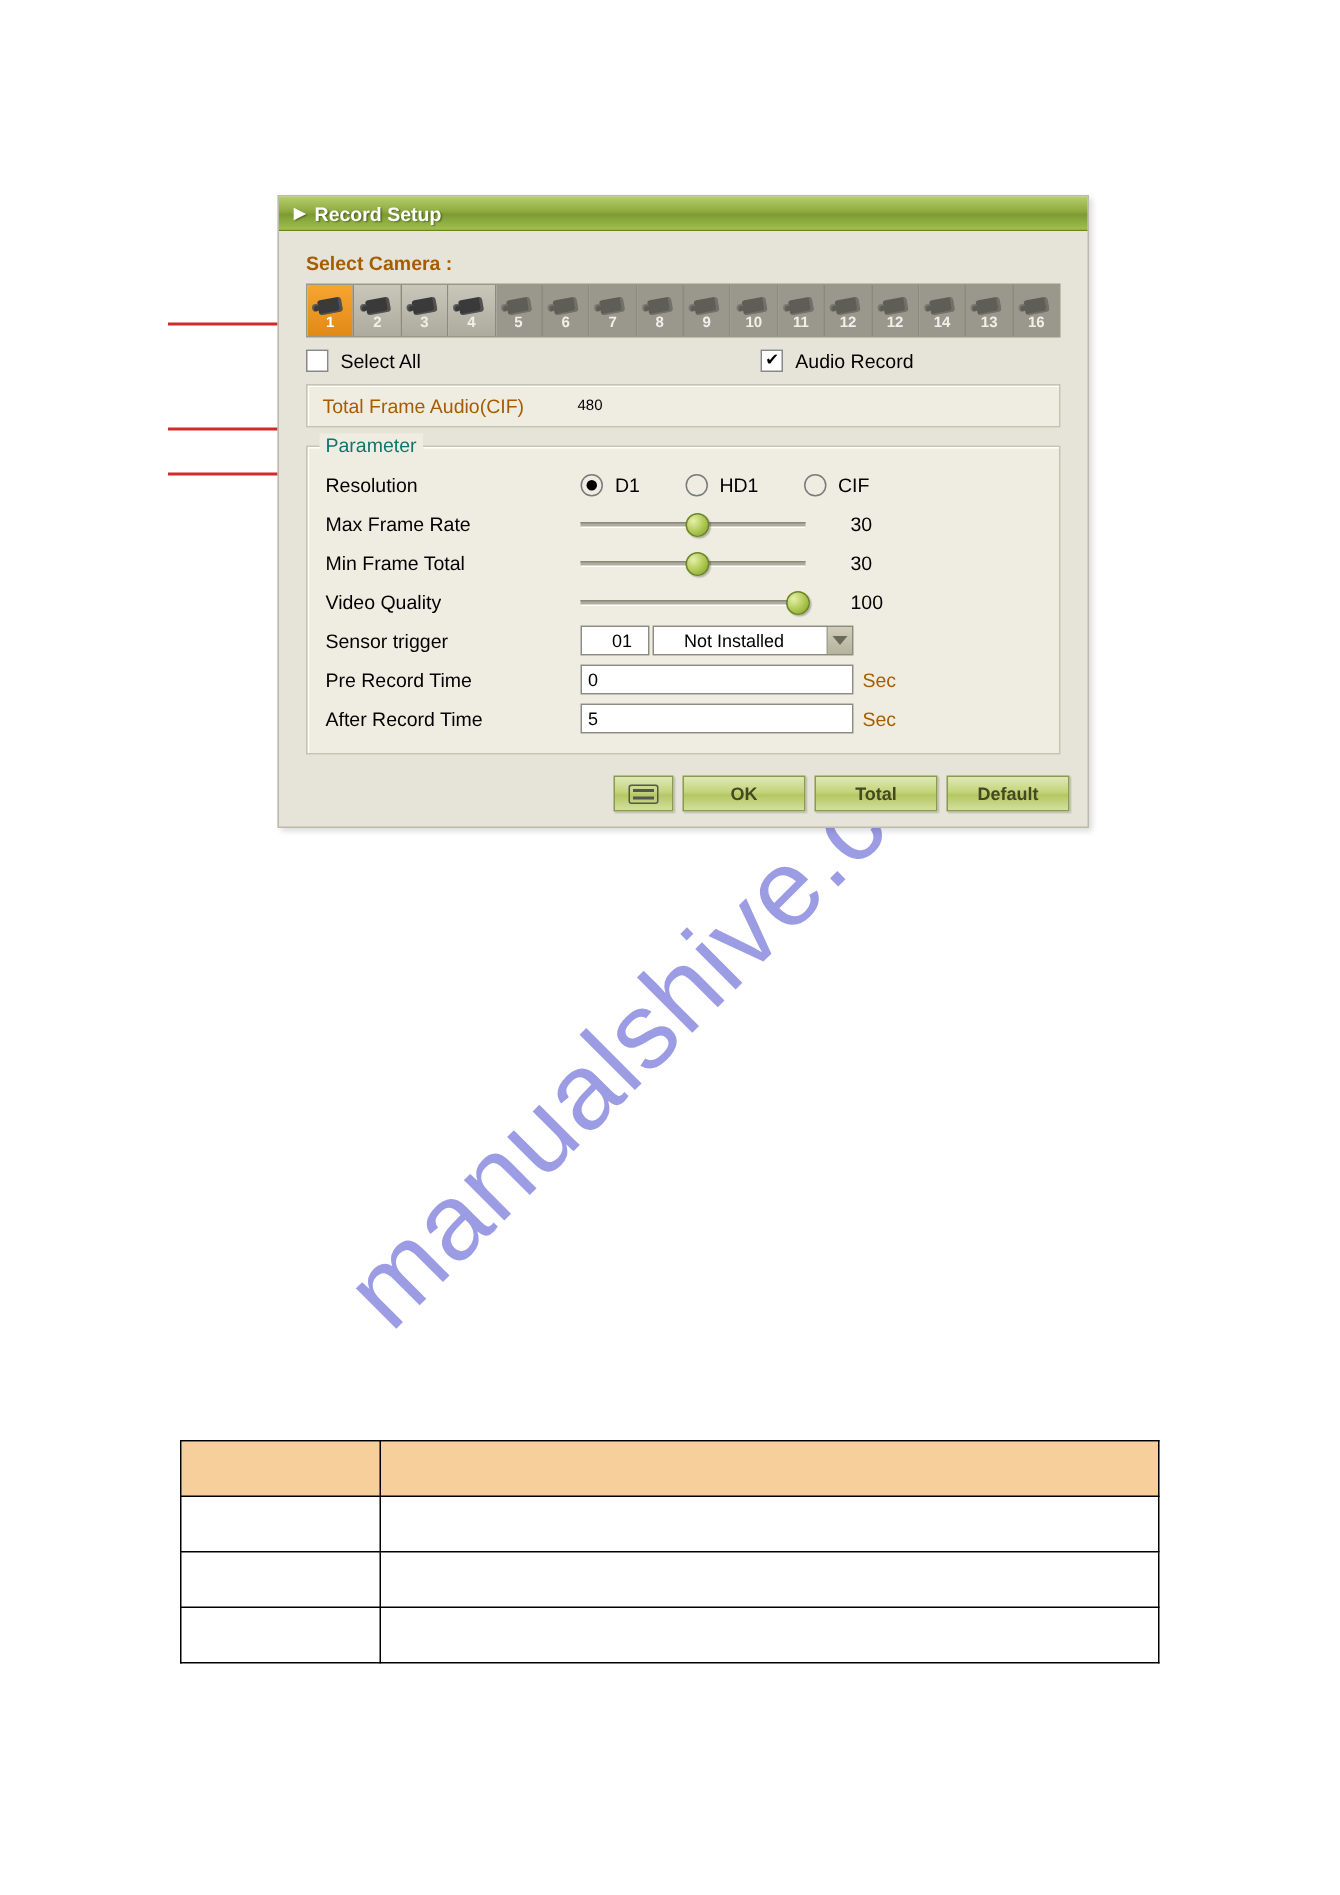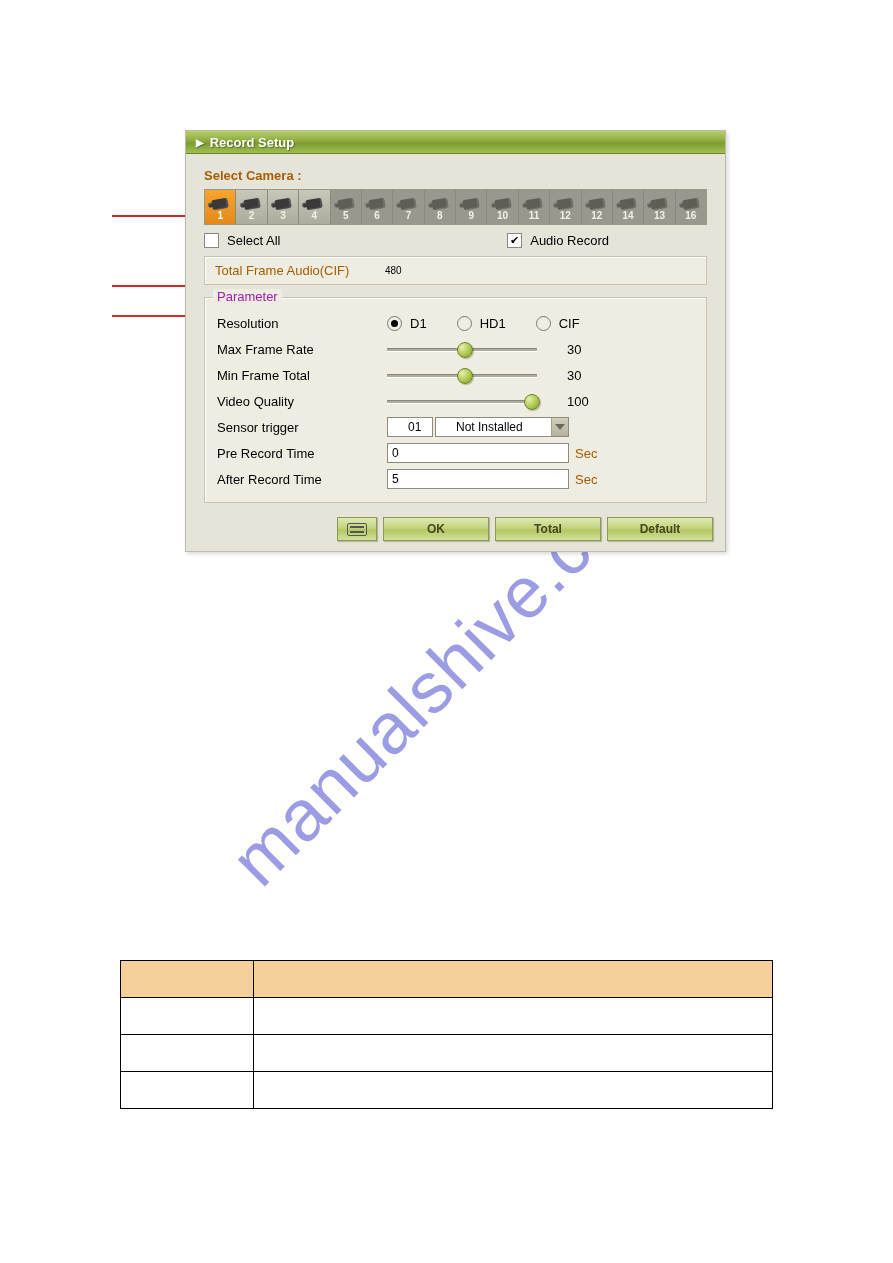--- a/index.html
+++ b/index.html
@@ -27,37 +27,37 @@
   .row-line{display:flex;align-items:center;margin-top:8px;gap:8px}
   .chk{width:13px;height:13px;background:#fff;border:1px solid #888;display:inline-flex;align-items:center;justify-content:center;font-size:11px;line-height:1}
   .chk.checked::after{content:"✔";color:#000;font-size:11px}
   .spacer{flex:1}
   .fieldrow{display:flex;align-items:center;height:26px}
   .fieldrow .lab{width:170px}
   .framebox{border:1px solid #c6c3b5;background:#efede2;padding:6px 10px;margin-top:8px;display:flex;align-items:center;box-shadow:inset 1px 1px 0 #fff}
   .framebox .lab{color:#a65c00;font-size:13px;width:170px}
   .framebox .val{font-size:10px}
   .group{border:1px solid #c6c3b5;background:#efede2;margin-top:12px;padding:12px 12px 10px 12px;position:relative;box-shadow:inset 1px 1px 0 #fff}
-  .group-legend{position:absolute;top:-9px;left:8px;background:#efede2;padding:0 4px;color:#a21caf;font-size:13px}
+  .group-legend{position:absolute;top:-9px;left:8px;background:#efede2;padding:0 4px;color:#0f766e;font-size:13px}
   .radio{width:13px;height:13px;border:1px solid #7a7a7a;border-radius:50%;display:inline-flex;align-items:center;justify-content:center;margin-right:4px}
   .radio.checked::after{content:"";width:7px;height:7px;background:#000;border-radius:50%}
   .rad-wrap{display:flex;align-items:center;gap:4px;margin-right:30px}
   .slider{position:relative;width:150px;height:14px}
   .slider .track{position:absolute;left:0;right:0;top:6px;height:2px;background:#afac9e;border-top:1px solid #8a887b;border-bottom:1px solid #fff}
   .slider .knob{position:absolute;top:0;width:14px;height:14px;border-radius:50%;background:radial-gradient(circle at 30% 30%,#e6f0a8,#a8c34a 60%,#7e9c2e);border:1px solid #6a8427;box-shadow:1px 1px 1px rgba(0,0,0,.25)}
   .slider .knob.right{left:137px}
   .slider .knob.mid{left:70px}
   .valcol{width:60px;text-align:left;padding-left:30px}
   .selbox{height:18px;border:1px solid #8e8c7e;background:#fff;display:flex;align-items:center;font-size:12px}
   .selbox .txt{flex:1;padding:0 20px}
   .selbox .drop{width:16px;height:100%;background:linear-gradient(#d0ceb8,#b5b39e);display:flex;align-items:center;justify-content:center;border-left:1px solid #a4a292}
   .selbox .drop::after{content:"";border-left:5px solid transparent;border-right:5px solid transparent;border-top:6px solid #6a6a5d}
   .inbox{height:18px;border:1px solid #8e8c7e;background:#fff;padding:0 4px;display:flex;align-items:center;font-size:12px}
   .btnrow{display:flex;justify-content:flex-end;gap:6px;padding:8px 12px 10px 0}
-  .btn{min-width:60px;height:22px;background:linear-gradient(#dfe9b6,#c4d47b 45%,#b4c763 55%,#d2e09c);border:1px solid #8a9a4f;color:#46491f;font-weight:700;font-size:12px;display:flex;align-items:center;justify-content:center;box-shadow:1px 1px 1px rgba(0,0,0,.2);padding:0 22px}
+  .btn{min-width:60px;height:22px;background:linear-gradient(#dfe9b6,#c4d47b 45%,#b4c763 55%,#d2e09c);border:1px solid #8a9a4f;color:#46491f;font-weight:700;font-size:12px;display:flex;align-items:center;justify-content:center;box-shadow:1px 1px 1px rgba(0,0,0,.2);padding:0 10px}
   .btn.kbd{min-width:26px;padding:0 6px}
   .kbd-ico{width:18px;height:11px;border:1px solid #555;border-radius:2px;position:relative}
   .kbd-ico::before{content:"";position:absolute;left:2px;right:2px;top:2px;height:2px;background:#555}
   .kbd-ico::after{content:"";position:absolute;left:2px;right:2px;bottom:2px;height:2px;background:#555}
   .unit{color:#a65c00;font-size:13px;margin-left:6px}
   
   .red-line{position:absolute;height:2px;background:#d02a2a}
   
   .tbl{position:absolute;left:120px;top:960px;width:653px;border-collapse:collapse}
   .tbl td,.tbl th{border:1px solid #000;height:34px}

